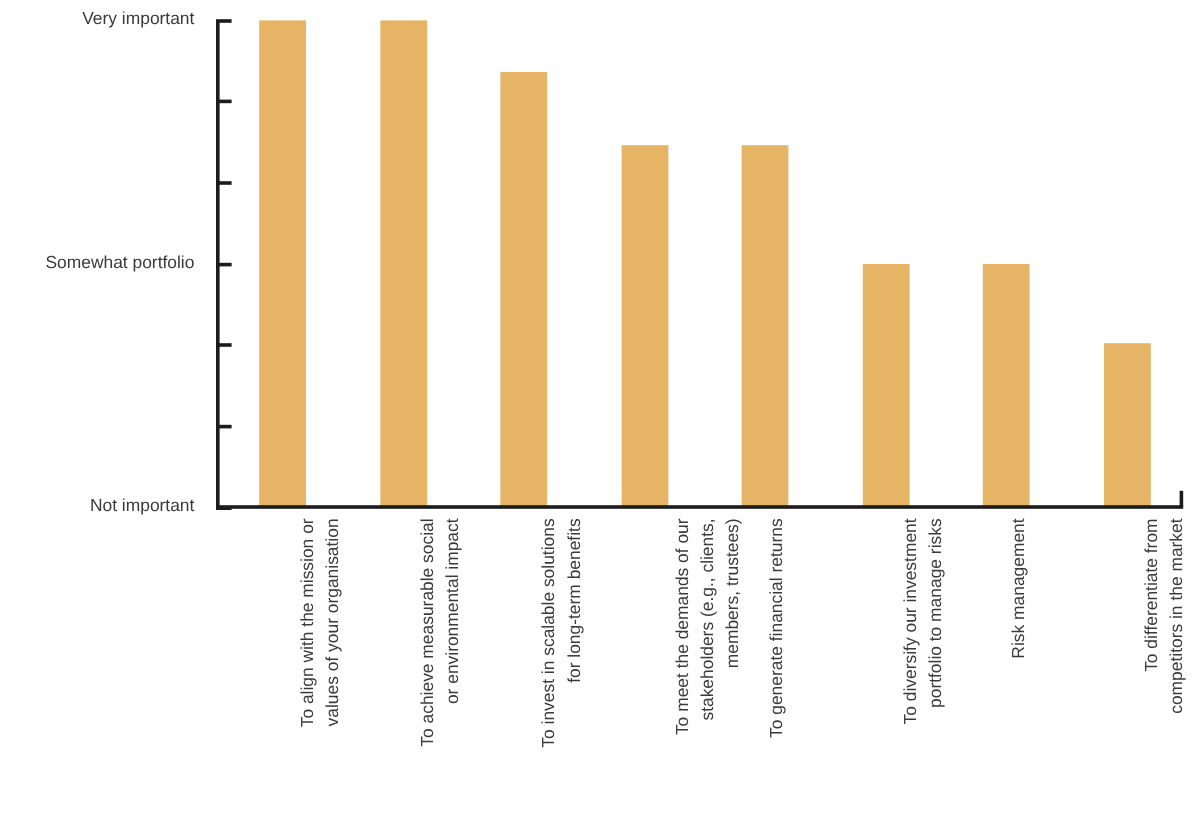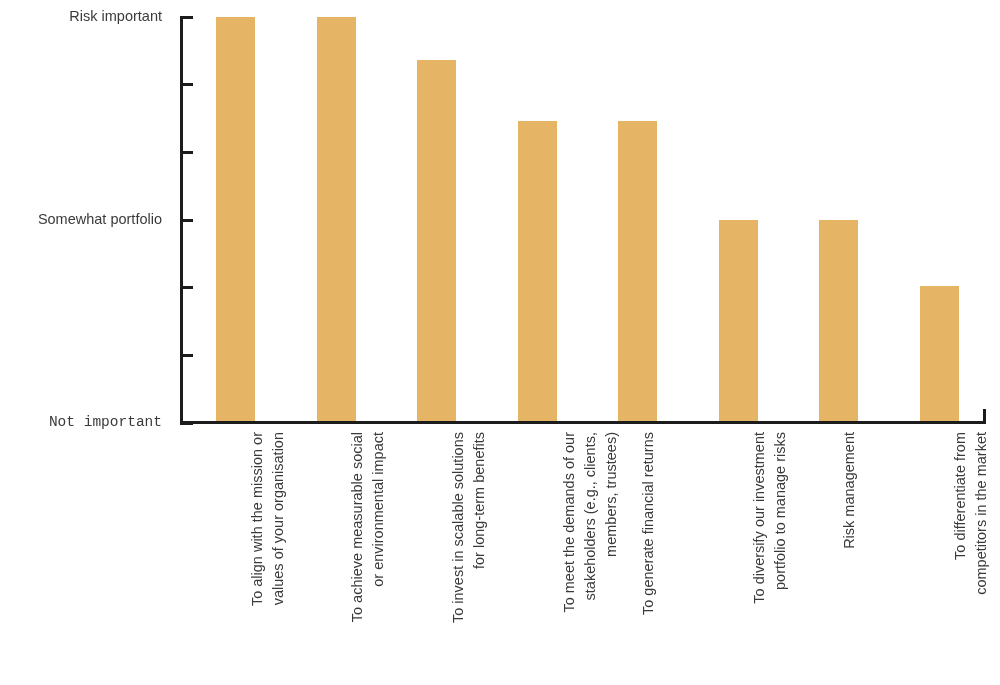--- a/index.html
+++ b/index.html
@@ -102,29 +102,29 @@
 </style>
 </head>
 <body>
 
 <div id="chart-root">
 
   <div id="y-axis-line"></div>
 
   <div id="y-axis-group">
       <div class="y-tick" style="top: 15.5px;"></div>
-      <div class="y-tick-label" style="top: 9px;">Risk important</div>
+      <div class="y-tick-label" style="top: 9px;">Very important</div>
       <div class="y-tick" style="top: 83.1667px;"></div>
       <div class="y-tick" style="top: 150.833px;"></div>
       <div class="y-tick" style="top: 218.5px;"></div>
       <div class="y-tick-label" style="top: 212px;">Somewhat portfolio</div>
       <div class="y-tick" style="top: 286.167px;"></div>
       <div class="y-tick" style="top: 353.833px;"></div>
       <div class="y-tick" style="top: 421.5px;"></div>
-      <div class="y-tick-label" style="top: 415px; font-family: Liberation Mono, monospace;">Not important</div>
+      <div class="y-tick-label" style="top: 415px;">Not important</div>
     </div>
 
   <div id="plot-area">
       <div class="bar" title="To align with the mission or values of your organisation" style="left: 216px; top: 17px; height: 406px; width: 39px; background: rgb(229, 180, 101);"></div>
       <div class="bar" title="To achieve measurable social or environmental impact" style="left: 316.5px; top: 17px; height: 406px; width: 39px; background: rgb(229, 180, 101);"></div>
       <div class="bar" title="To invest in scalable solutions for long-term benefits" style="left: 417px; top: 60.3067px; height: 362.693px; width: 39px; background: rgb(229, 180, 101);"></div>
       <div class="bar" title="To meet the demands of our stakeholders (e.g., clients, members, trustees)" style="left: 517.5px; top: 121.207px; height: 301.793px; width: 39px; background: rgb(229, 180, 101);"></div>
       <div class="bar" title="To generate financial returns" style="left: 618px; top: 121.207px; height: 301.793px; width: 39px; background: rgb(229, 180, 101);"></div>
       <div class="bar" title="To diversify our investment portfolio to manage risks" style="left: 718.5px; top: 220px; height: 203px; width: 39px; background: rgb(229, 180, 101);"></div>
       <div class="bar" title="Risk management" style="left: 819px; top: 220px; height: 203px; width: 39px; background: rgb(229, 180, 101);"></div>

